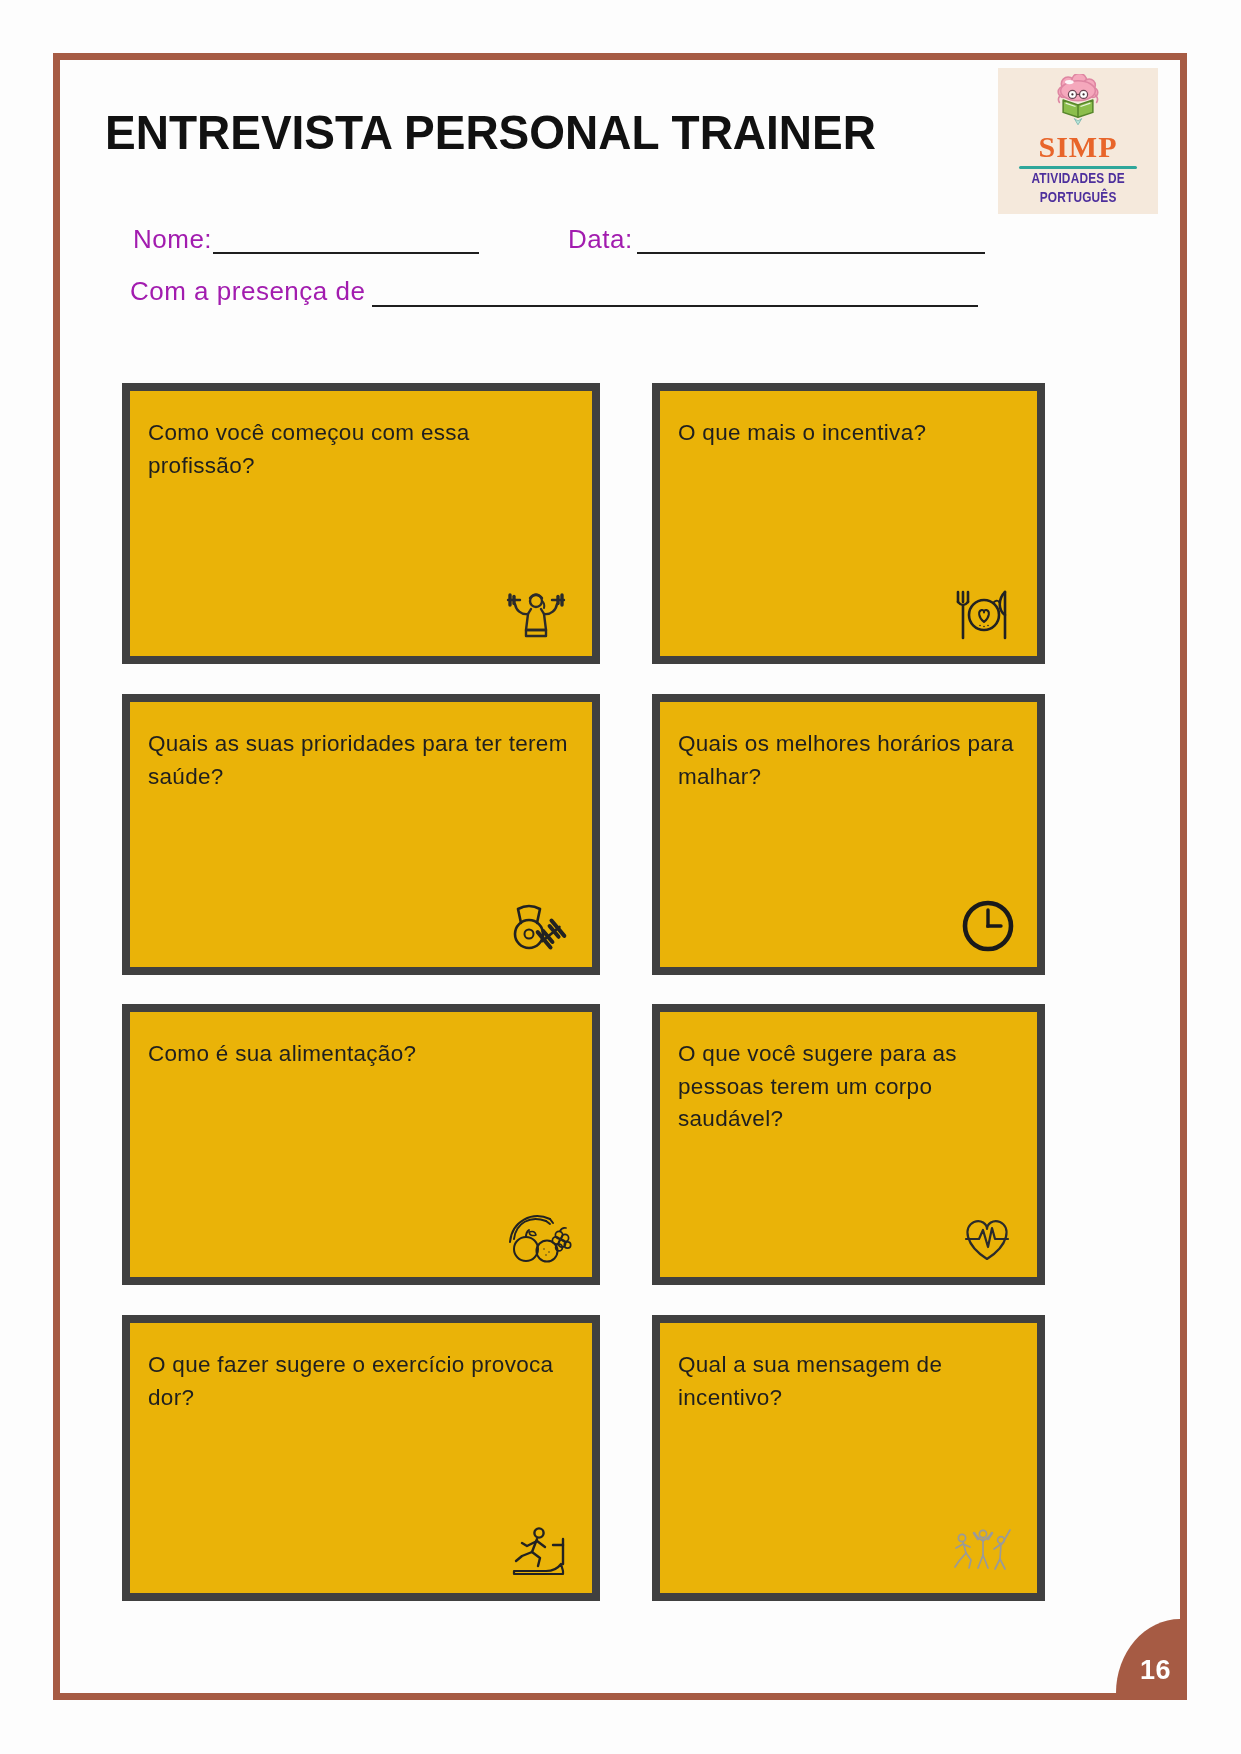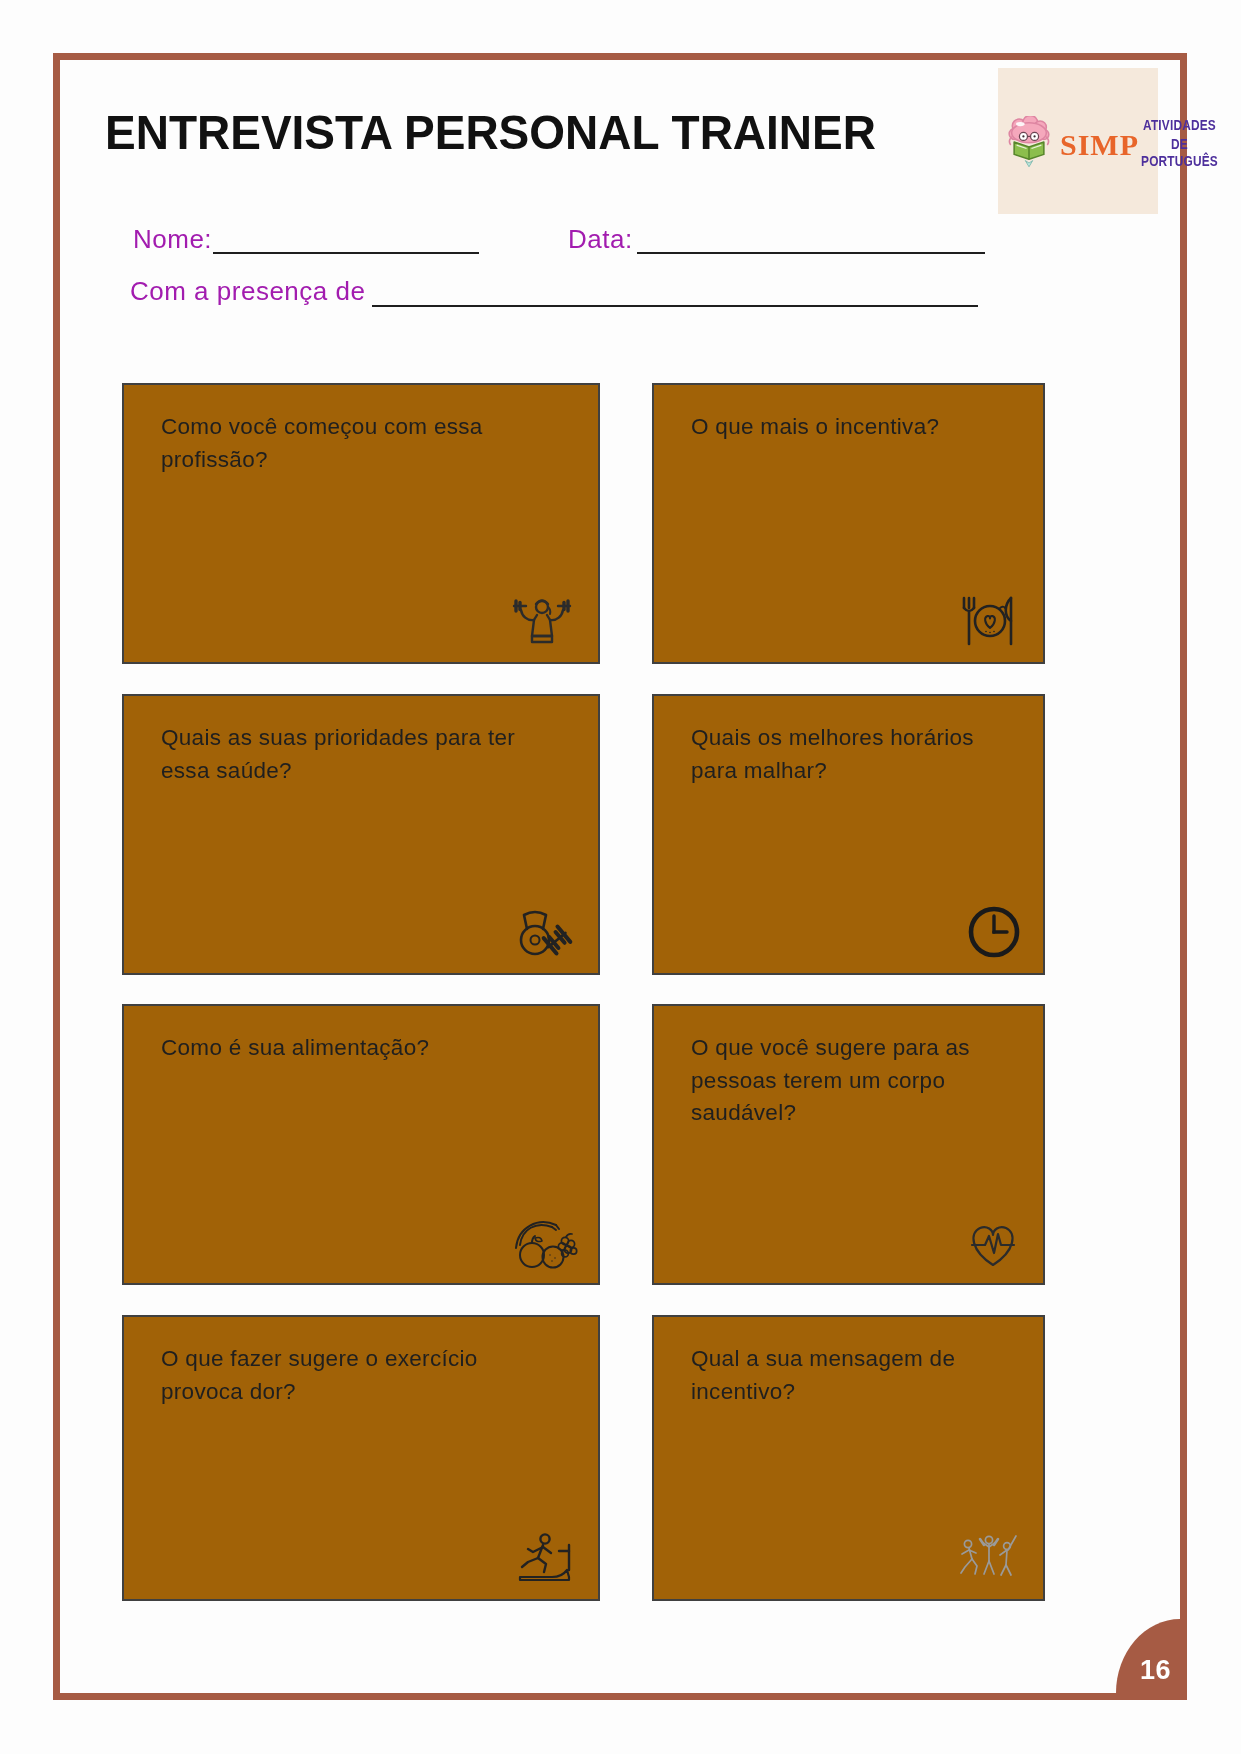--- a/index.html
+++ b/index.html
@@ -29,21 +29,21 @@
     transform:scaleY(1.06);
     transform-origin:left top;
     white-space:nowrap;
   }
   
   .logo{
     position:absolute;
     left:998px;top:68px;
     width:160px;height:146px;
     background:#F5E9DC;
-    display:flex;flex-direction:row;align-items:center;justify-content:flex-start;
+    display:flex;flex-direction:column;align-items:center;justify-content:flex-start;
     padding-top:6px;box-sizing:border-box;
   }
   .logo .brand{
     font-family:"Liberation Serif", serif;
     font-weight:700;
     font-size:30px;
     letter-spacing:1px;
     color:#E8652A;
     line-height:1;
     margin-top:2px;
@@ -71,24 +71,24 @@
     white-space:nowrap;
   }
   .wline{
     position:absolute;
     border-bottom:2px solid #1e1e1e;
     height:0;
   }
   
   .qbox{
     position:absolute;
-    background:#a16207;
-    border:2px solid #404040;
+    background:#eab308;
+    border:8px solid #404040;
     box-sizing:border-box;
-    padding:26px 37px;
+    padding:26px 18px;
   }
   .col-left{left:122px;width:478px;}
   .col-right{left:652px;width:393px;}
   .row1{top:383px;height:281px;}
   .row2{top:694px;height:281px;}
   .row3{top:1004px;height:281px;}
   .row4{top:1315px;height:286px;}
   .qtext{
     font-size:22.5px;
     line-height:1.45;
@@ -205,21 +205,21 @@
         <circle cx="37" cy="40.5" r="0.8" fill="#222" stroke="none"></circle>
         <circle cx="41" cy="39.5" r="0.8" fill="#222" stroke="none"></circle>
         <path d="M46,17 q4,-4 6,-1" stroke-width="1.8"></path>
         <path d="M58,6 C51,13 51,24 58,29"></path>
         <line x1="58" y1="6" x2="58" y2="52"></line>
       </svg>
     </span>
   </div>
 
   <div class="qbox col-left row2">
-    <div class="qtext">Quais as suas prioridades para ter essa saúde?</div>
+    <div class="qtext">Quais as suas prioridades para ter terem saúde?</div>
     <span class="qicon">
       <svg width="68" height="58" viewBox="0 0 68 58" fill="none" stroke="#222" stroke-width="2.6" stroke-linecap="round" stroke-linejoin="round">
         <path d="M17,26 L14,12 Q25,6 36,12 L33,26"></path>
         <circle cx="25" cy="37" r="14"></circle>
         <circle cx="25" cy="37" r="4.5" stroke-width="2"></circle>
         <g transform="rotate(-40 47 37)">
           <line x1="36" y1="37" x2="58" y2="37"></line>
           <line x1="38" y1="27" x2="38" y2="47" stroke-width="4"></line>
           <line x1="43" y1="30" x2="43" y2="44" stroke-width="4"></line>
           <line x1="56" y1="27" x2="56" y2="47" stroke-width="4"></line>

